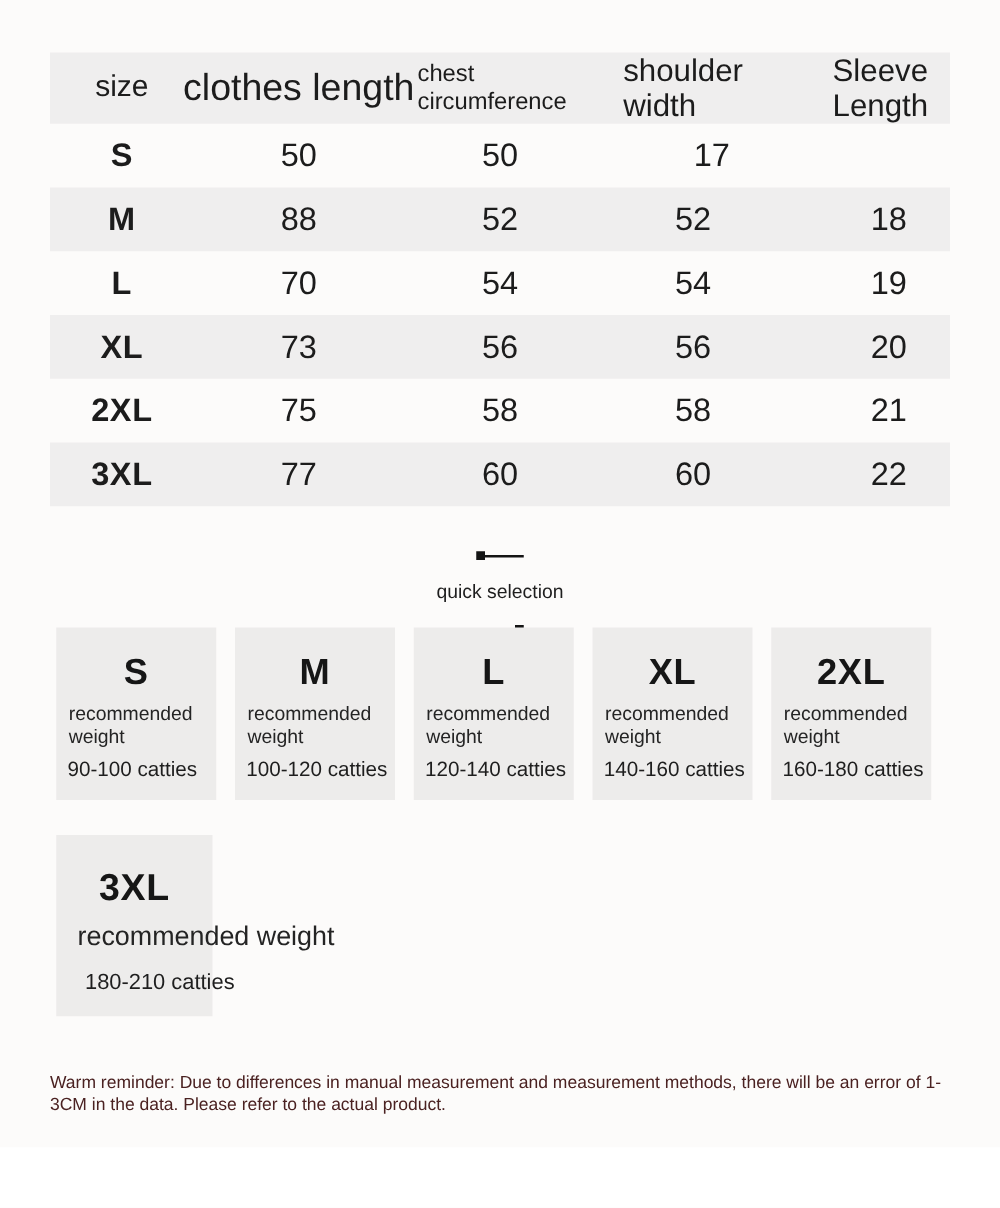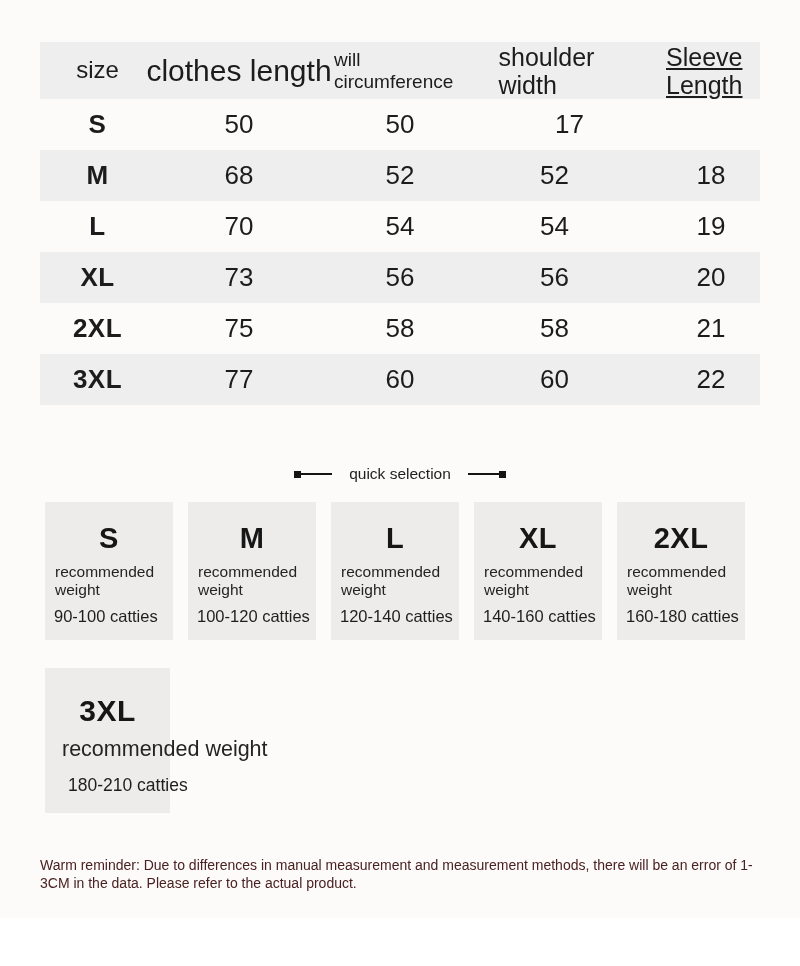--- a/index.html
+++ b/index.html
@@ -38,33 +38,34 @@
     color: #1c1c1c;
   }
   .td.c4 { padding-left: 30px; }
   .td.sizecol { font-weight: 600; letter-spacing: 0.5px; }
   .tr.head .td { font-weight: 400; }
   .hblk { display: inline-block; text-align: left; line-height: 1.12; }
   .h0 { font-size: 24px; text-align: center; white-space: nowrap; }
   .h1 { font-size: 30px; text-align: center; white-space: nowrap; }
   .h2 { font-size: 19px; width: 132px; }
   .h3 { font-size: 25px; width: 112px; }
-  .h4 { font-size: 25px; width: 90px; text-decoration: underline; }
+  .h4 { font-size: 25px; width: 90px; }
 
   
   .quick {
     position: absolute;
     top: 458px;
     left: 0;
     width: 800px;
     height: 32px;
     display: flex;
     align-items: center;
     justify-content: center;
     gap: 17px;
+    flex-direction: column;
   }
   .qlabel { font-size: 15.5px; color: #1e1e1e; }
   .marker { display: inline-flex; align-items: center; }
   .marker .sq { width: 7px; height: 7px; background: #141414; }
   .marker .ln { width: 31px; height: 2px; background: #141414; }
 
   
   .cards {
     position: absolute;
     top: 502px;
@@ -135,40 +136,40 @@
 
   <div class="table">
     <div class="tr head">
       <div class="td c0">
           <span class="hblk h0">size</span>
         </div>
       <div class="td c1">
           <span class="hblk h1">clothes length</span>
         </div>
       <div class="td c2">
-          <span class="hblk h2">will circumference</span>
+          <span class="hblk h2">chest circumference</span>
         </div>
       <div class="td c3">
           <span class="hblk h3">shoulder width</span>
         </div>
       <div class="td c4">
           <span class="hblk h4">Sleeve Length</span>
         </div>
     </div>
 
     <div class="tr">
       <div class="td c0 sizecol">S</div>
       <div class="td c2">50</div>
       <div class="td c3">50</div>
       <div class="td c4">17</div>
     </div>
 
     <div class="tr">
       <div class="td c0 sizecol">M</div>
-      <div class="td c1">68</div>
+      <div class="td c1">88</div>
       <div class="td c2">52</div>
       <div class="td c3">52</div>
       <div class="td c4">18</div>
     </div>
 
     <div class="tr">
       <div class="td c0 sizecol">L</div>
       <div class="td c1">70</div>
       <div class="td c2">54</div>
       <div class="td c3">54</div>

